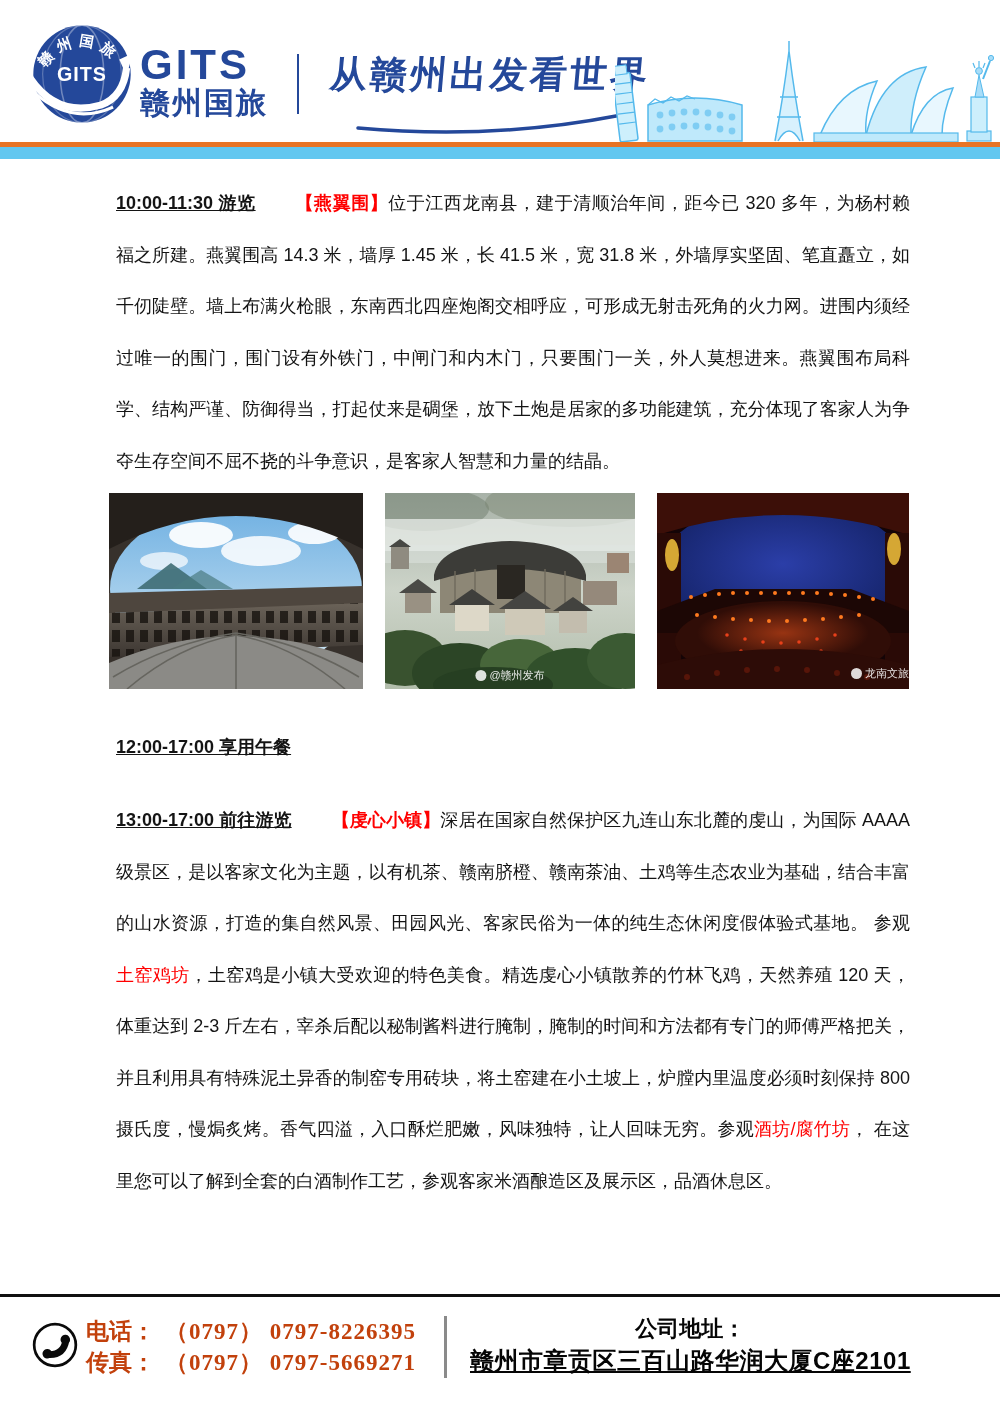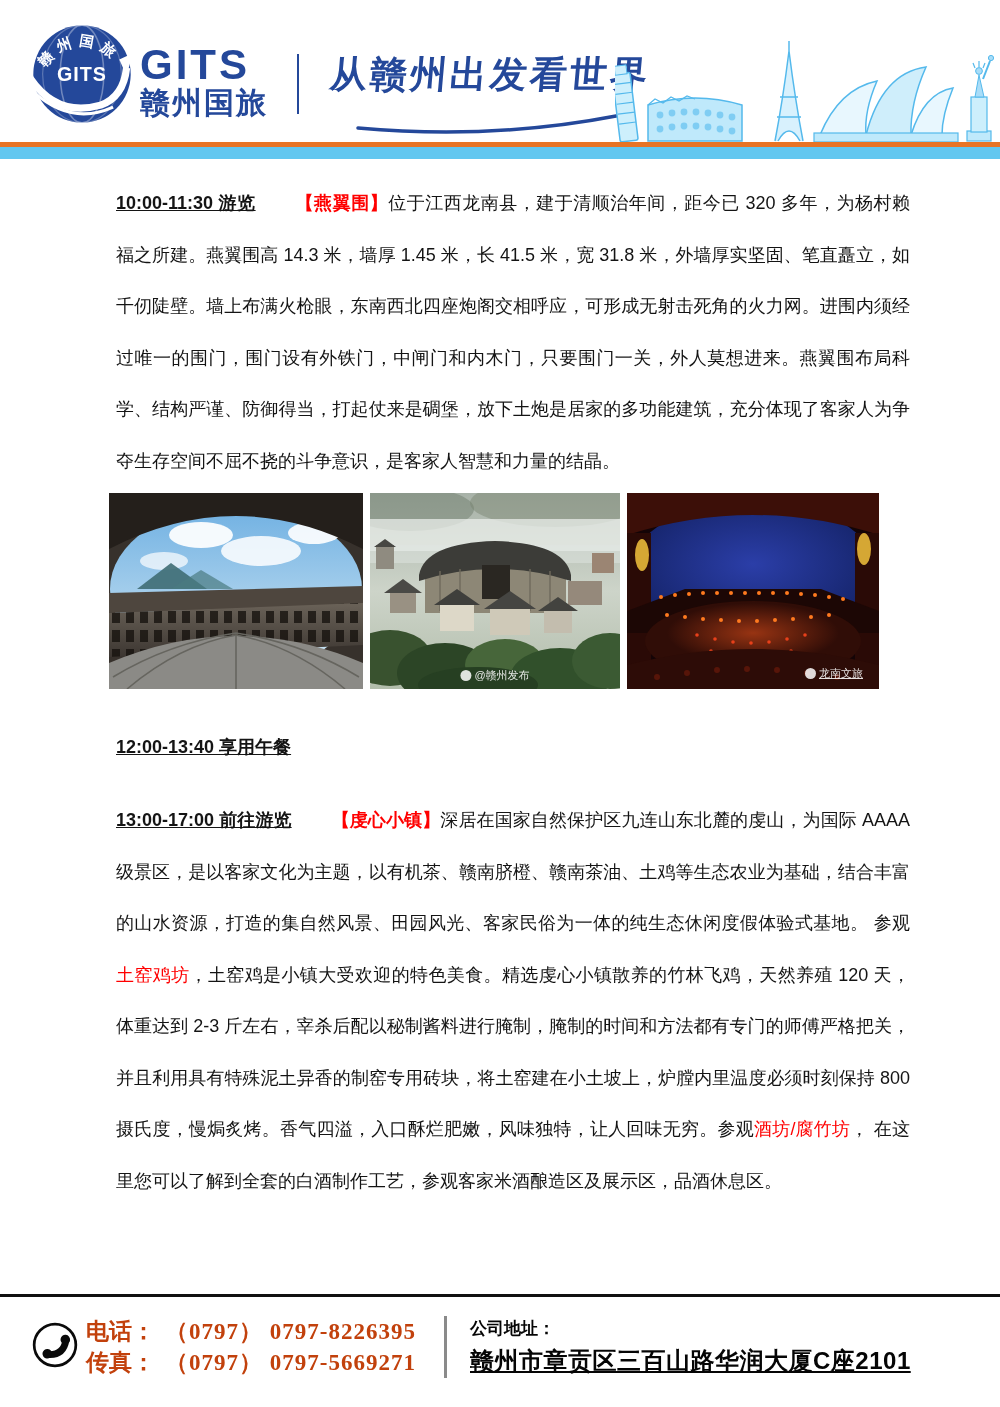--- a/index.html
+++ b/index.html
@@ -21,38 +21,38 @@
   .bar-orange{position:absolute;left:0;top:142px;width:1000px;height:5px;background:#E87425;}
   .bar-blue{position:absolute;left:0;top:147px;width:1000px;height:12px;background:#62C7F0;}
   
   .content{position:absolute;left:116px;top:178px;width:794px;}
   .para{font-size:18px;line-height:51.5px;text-align:justify;margin:0;}
   .seg-bold{font-weight:700;text-decoration:underline;}
   .seg-red-bold{font-weight:700;color:#FF0000;margin-left:40px;}
   .seg-red{color:#FF0000;}
   .seg-normal{}
   .heading-line{font-size:18px;font-weight:700;line-height:28px;margin:44px 0 0 0;}
-  .photo-row{display:flex;gap:7px;margin:6px 0 0 -7px;}
+  .photo-row{display:flex;gap:22px;margin:6px 0 0 -7px;}
   .photo{position:relative;width:254px;height:196px;overflow:hidden;background:#333;}
   .photo svg{display:block;}
   .wm{position:absolute;color:rgba(255,255,255,.88);font-size:11px;display:flex;align-items:center;gap:3px;}
   .wm-center{left:50%;bottom:6px;transform:translateX(-50%);}
-  .wm-right{right:16px;bottom:8px;text-decoration:underline;}
+  .wm-right{right:0;bottom:8px;}
   .wm-dot{width:11px;height:11px;border-radius:50%;background:rgba(255,255,255,.85);display:inline-block;}
   .para-after-photos{margin-top:34px;}
   
   .footer-rule{position:absolute;left:0;top:1294px;width:1000px;height:3px;background:#101010;}
   .phone-icon{position:absolute;left:30px;top:1320px;}
   .contact{position:absolute;left:86px;top:1316px;
     font-family:"Liberation Serif","DejaVu Serif",serif;font-weight:700;font-size:23px;line-height:31px;color:#c2410c;}
   .contact .row{white-space:nowrap;}
   .contact .val{margin-left:10px;letter-spacing:1px;}
   .footer-divider{position:absolute;left:444px;top:1316px;width:3px;height:62px;background:#8a8a8a;}
   .address{position:absolute;left:470px;top:1313px;font-weight:700;color:#050505;line-height:32px;}
-  .address .lbl{font-size:17px;}
+  .address .lbl{font-size:22px;text-align:center;}
   .address .val{font-size:24px;letter-spacing:.5px;text-decoration:underline;}
 </style>
 </head>
 <body>
 
 <div class="header">
 
   <svg class="logo-badge" viewBox="0 0 104 110">
     <circle cx="52" cy="56" r="47" fill="#24489A"></circle>
     <ellipse cx="52" cy="56" rx="21" ry="47" fill="none" stroke="rgba(255,255,255,.35)" stroke-width="1.5"></ellipse>
@@ -283,21 +283,21 @@
             <circle cx="210" cy="184" r="3"></circle>
         </g>
       </svg>
       <span class="wm wm-right">
         <span class="wm-dot"></span>
         <span>龙南文旅</span>
       </span>
     </div>
   </div>
 
-  <p class="heading-line"><span class="seg-bold">12:00-13:40 享用午餐</span></p>
+  <p class="heading-line"><span class="seg-bold">12:00-17:00 享用午餐</span></p>
 
   <p class="para para-after-photos"><span class="seg-bold">13:00-17:00 前往游览</span><span class="seg-red-bold">【虔心小镇】</span><span class="seg-normal">深居在国家自然保护区九连山东北麓的虔山，为国际 AAAA 级景区，是以客家文化为主题，以有机茶、赣南脐橙、赣南茶油、土鸡等生态农业为基础，结合丰富的山水资源，打造的集自然风景、田园风光、客家民俗为一体的纯生态休闲度假体验式基地。 参观</span><span class="seg-red">土窑鸡坊</span><span class="seg-normal">，土窑鸡是小镇大受欢迎的特色美食。精选虔心小镇散养的竹林飞鸡，天然养殖 120 天，体重达到 2-3 斤左右，宰杀后配以秘制酱料进行腌制，腌制的时间和方法都有专门的师傅严格把关，并且利用具有特殊泥土异香的制窑专用砖块，将土窑建在小土坡上，炉膛内里温度必须时刻保持 800 摄氏度，慢焗炙烤。香气四溢，入口酥烂肥嫩，风味独特，让人回味无穷。参观</span><span class="seg-red">酒坊/腐竹坊</span><span class="seg-normal">， 在这里您可以了解到全套的白酒制作工艺，参观客家米酒酿造区及展示区，品酒休息区。</span></p>
 </div>
 
 <div class="footer-rule"></div>
 
 <svg class="phone-icon" width="50" height="50" viewBox="0 0 48 48">
   <circle cx="24" cy="24" r="20" fill="none" stroke="#0a0a0a" stroke-width="2.6"></circle>
   <g transform="rotate(-38 24 24)">
     <path d="M13 27 Q24 37 35 27" stroke="#0a0a0a" stroke-width="6.5" fill="none" stroke-linecap="round"></path>

